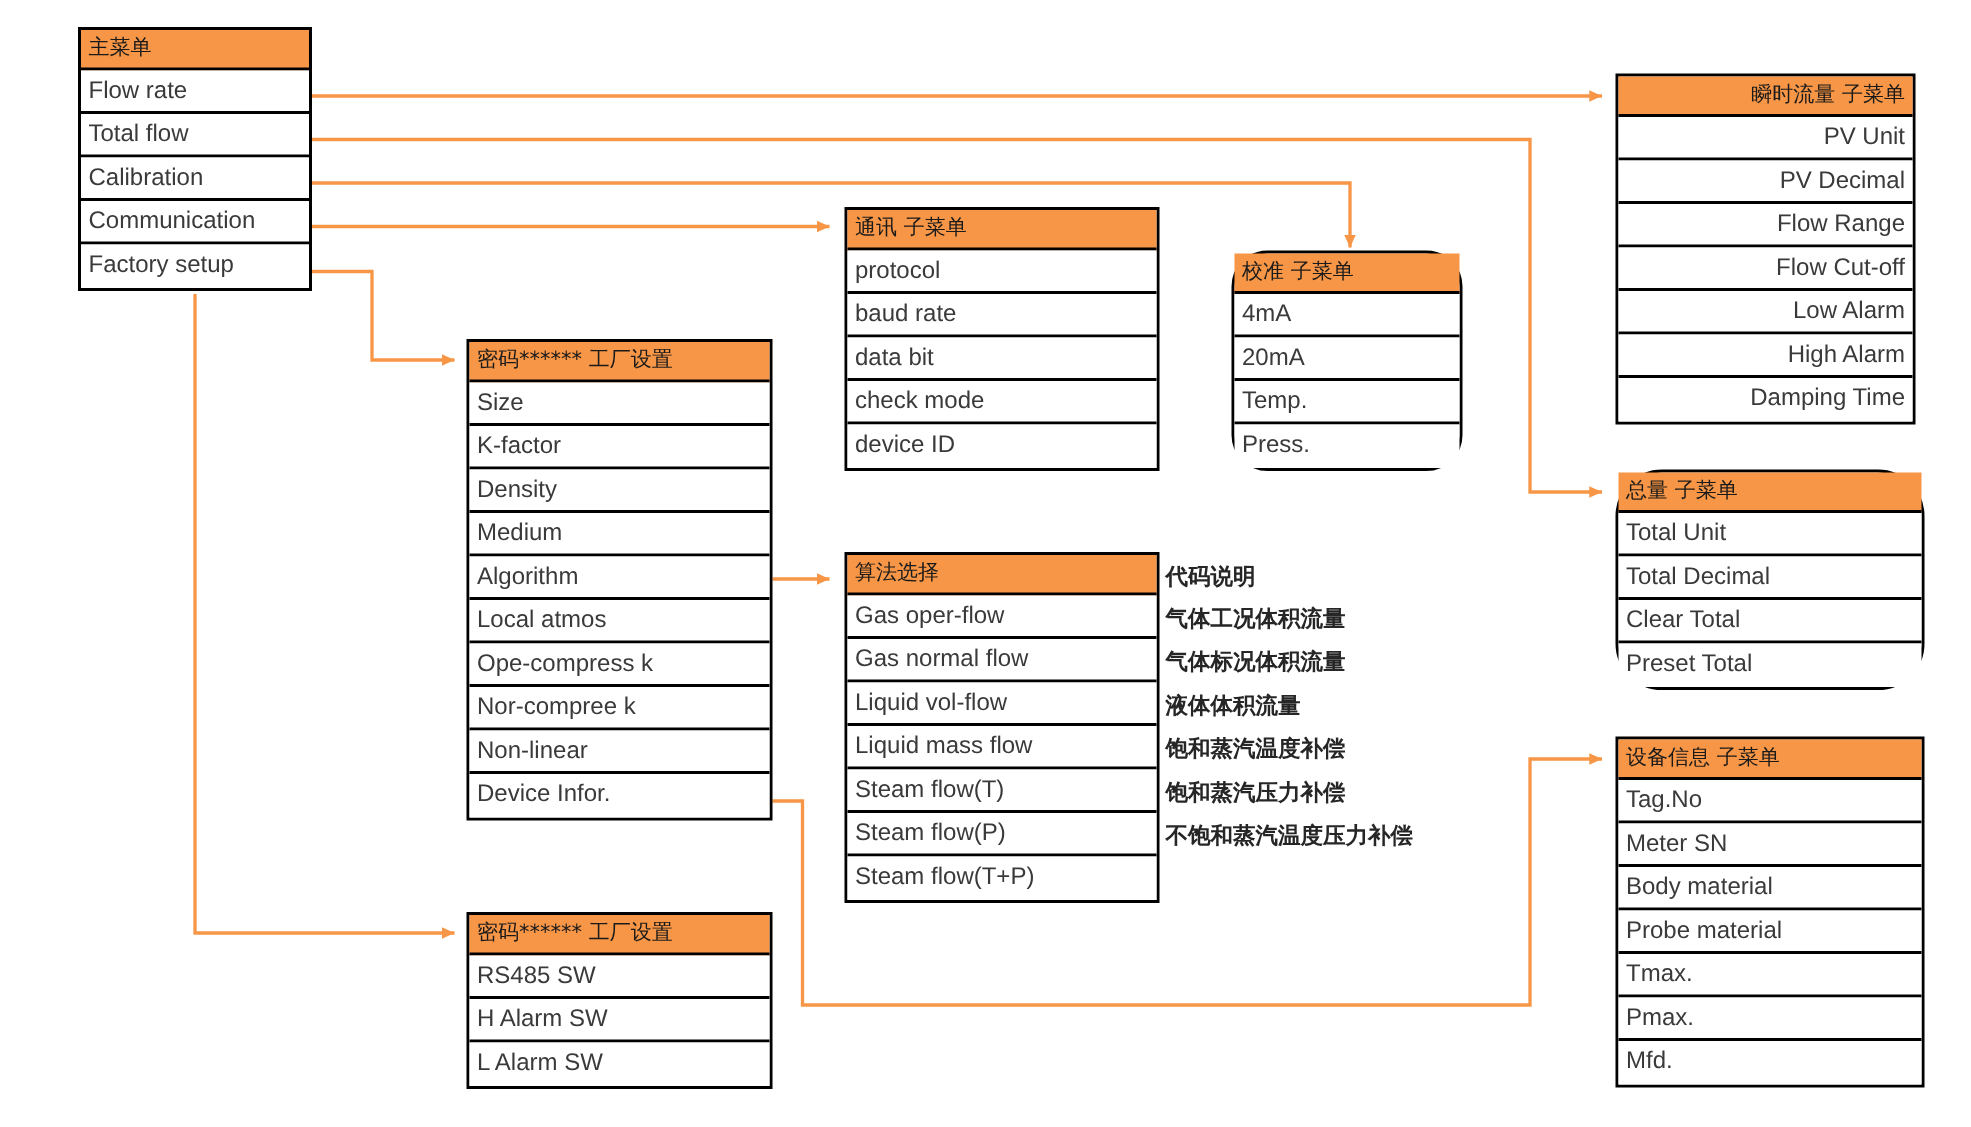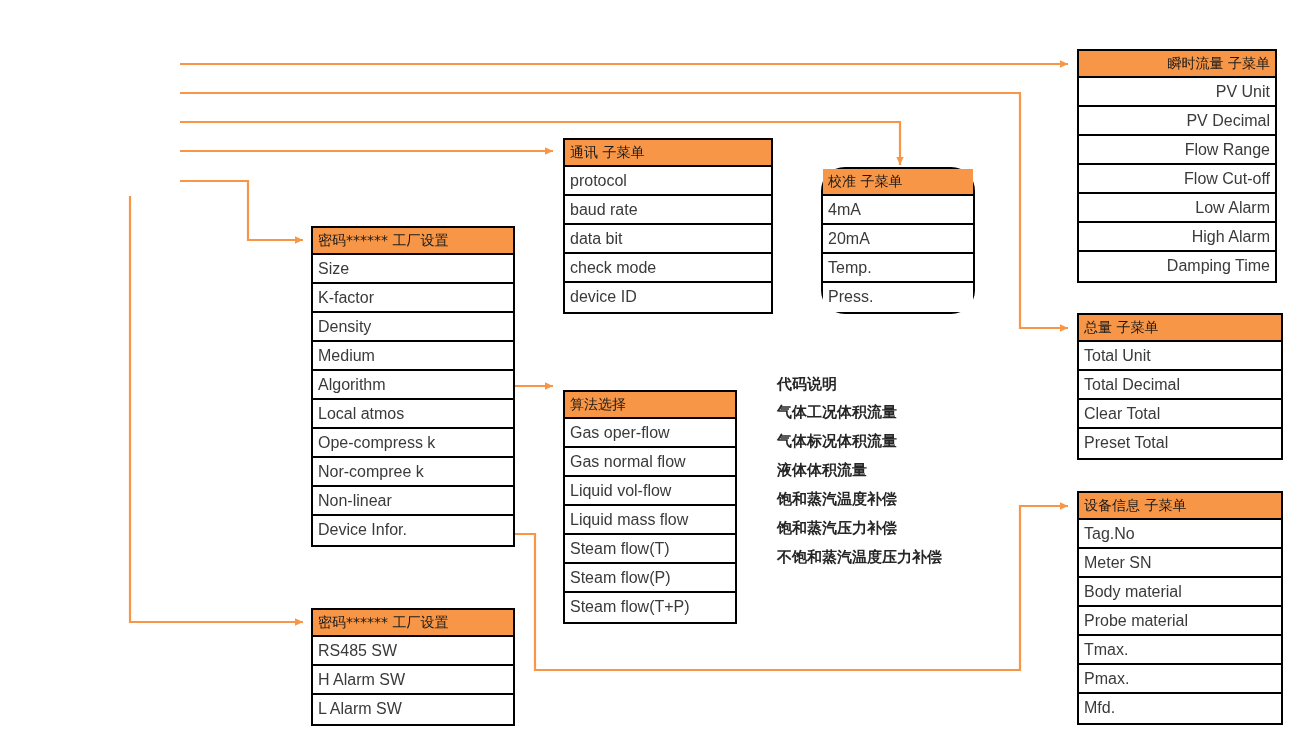--- a/index.html
+++ b/index.html
@@ -111,33 +111,41 @@
       <path d="M180,181 L248,181 L248,240 L303,240" marker-end="url(#arrowR)"></path>
 
       <path d="M130,196 L130,622 L303,622" marker-end="url(#arrowR)"></path>
 
       <path d="M513,386 L553,386" marker-end="url(#arrowR)"></path>
 
       <path d="M513,534 L535,534 L535,670 L1020,670 L1020,506 L1068,506" marker-end="url(#arrowR)"></path>
     </g>
   </svg>
 
+  <div class="menu-box" style="left:52px; top:18px; width:156px;">
+    <div class="menu-header cn">主菜单</div>
+    <div class="menu-item">Flow rate</div>
+    <div class="menu-item">Total flow</div>
+    <div class="menu-item">Calibration</div>
+    <div class="menu-item">Communication</div>
+    <div class="menu-item">Factory setup</div>
+  </div>
 
   <div class="menu-box" style="left:1077px; top:49px; width:200px;text-align:right;">
     <div class="menu-header cn">瞬时流量 子菜单</div>
     <div class="menu-item">PV Unit</div>
     <div class="menu-item">PV Decimal</div>
     <div class="menu-item">Flow Range</div>
     <div class="menu-item">Flow Cut-off</div>
     <div class="menu-item">Low Alarm</div>
     <div class="menu-item">High Alarm</div>
     <div class="menu-item">Damping Time</div>
   </div>
 
-  <div class="menu-box" style="left:1077px; top:313px; width:206px;">
+  <div class="menu-box" style="left:1077px; top:313px; width:206px;border-radius:31px;">
     <div class="menu-header cn">总量 子菜单</div>
     <div class="menu-item">Total Unit</div>
     <div class="menu-item">Total Decimal</div>
     <div class="menu-item">Clear Total</div>
     <div class="menu-item">Preset Total</div>
   </div>
 
   <div class="menu-box" style="left:1077px; top:491px; width:206px;">
     <div class="menu-header cn">设备信息 子菜单</div>
     <div class="menu-item">Tag.No</div>
@@ -180,21 +188,21 @@
     <div class="menu-item">Device Infor.</div>
   </div>
 
   <div class="menu-box" style="left:311px; top:608px; width:204px;">
     <div class="menu-header cn">密码****** 工厂设置</div>
     <div class="menu-item">RS485 SW</div>
     <div class="menu-item">H Alarm SW</div>
     <div class="menu-item">L Alarm SW</div>
   </div>
 
-  <div class="menu-box" style="left:563px; top:390px; width:174px;">
+  <div class="menu-box" style="left:563px; top:368px; width:210px;">
     <div class="menu-header cn">算法选择</div>
     <div class="menu-item">Gas oper-flow</div>
     <div class="menu-item">Gas normal flow</div>
     <div class="menu-item">Liquid vol-flow</div>
     <div class="menu-item">Liquid mass flow</div>
     <div class="menu-item">Steam flow(T)</div>
     <div class="menu-item">Steam flow(P)</div>
     <div class="menu-item">Steam flow(T+P)</div>
   </div>
 

